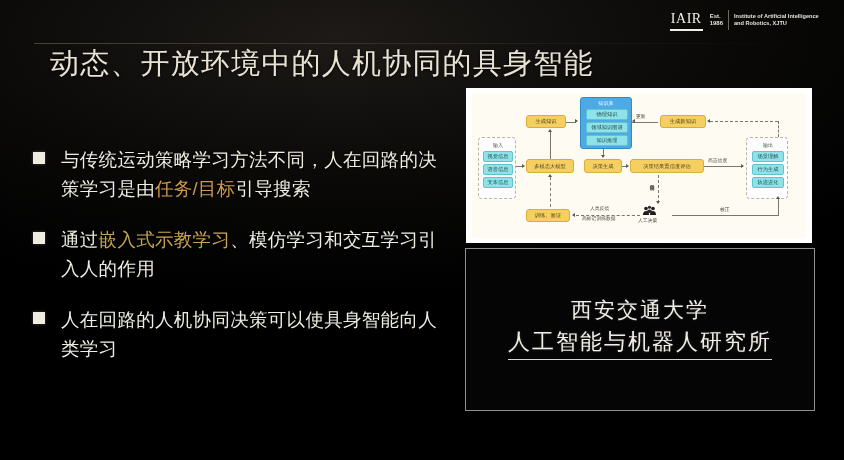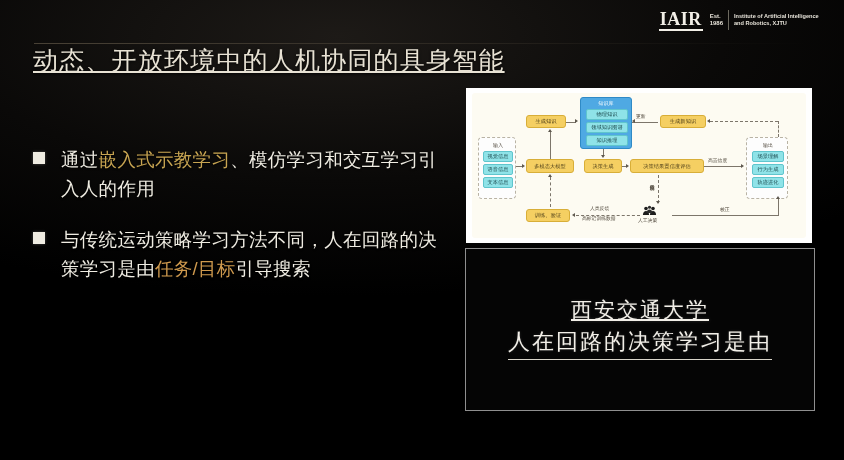--- a/index.html
+++ b/index.html
@@ -40,43 +40,42 @@
     font-family: "Liberation Serif", "DejaVu Serif", serif;
     font-variant: small-caps;
     font-size: 13.5px;
     letter-spacing: 0.6px;
     color: #c9c3b4;
     white-space: nowrap;
     text-shadow: 0 0 2px rgba(0,0,0,0.9);
   }
   .slide-title {
     position: absolute;
-    left: 33px; top: 44px;
-    font-size: 25px;
+    left: 50px; top: 44px;
+    font-size: 29px;
     font-weight: 500;
     letter-spacing: 1.2px;
     color: #e8e2d4;
     white-space: nowrap;
     text-shadow: 0 1px 3px rgba(0,0,0,0.9);
-    text-decoration: underline;
   }
 
   
   .logo {
     position: absolute;
     right: 18px; top: 7px;
     display: flex;
     align-items: center;
     gap: 5px;
     height: 26px;
   }
   .logo-mark {
     font-family: "Liberation Serif", "DejaVu Serif", serif;
-    font-weight: bold;
-    font-size: 18px;
+    font-weight: normal;
+    font-size: 14px;
     letter-spacing: 0.5px;
     color: #f2efe7;
     border-bottom: 2px solid #f2efe7;
     padding: 0 1px 1px 1px;
     line-height: 18px;
   }
   .logo-est {
     font-size: 6px;
     line-height: 7.5px;
     color: #e6e2d8;
@@ -253,21 +252,20 @@
     flex-direction: column;
     align-items: center;
     justify-content: center;
   }
   .cap-1 {
     font-size: 21px;
     color: #f2efe8;
     letter-spacing: 2px;
     margin-bottom: 3px;
     text-shadow: 0 0 3px rgba(255,255,255,0.15);
-    text-decoration: underline;
   }
   .cap-2 {
     font-size: 22px;
     color: #f2efe8;
     letter-spacing: 2px;
     border-bottom: 1.2px solid #d8d4c9;
     padding-bottom: 2px;
     margin-bottom: 4px;
     text-shadow: 0 0 3px rgba(255,255,255,0.15);
   }
@@ -294,31 +292,37 @@
     </div>
     <div class="logo-divider"></div>
     <div class="logo-inst">Institute of Artificial Intelligence and Robotics, XJTU</div>
   </div>
 
   <div class="bullets">
 
     <div class="bullet-row">
       <div class="bullet-marker"></div>
       <div class="bullet-text">
-        <span>通过</span><span class="hl-gold">嵌入式示教学习</span><span>、模仿学习和交互学习引入人的作用</span>
+        <span>与传统运动策略学习方法不同，人在回路的决策学习是由</span><span class="hl">任务/目标</span><span>引导搜索</span>
       </div>
     </div>
 
     <div class="bullet-row">
       <div class="bullet-marker"></div>
       <div class="bullet-text">
-        <span>与传统运动策略学习方法不同，人在回路的决策学习是由</span><span class="hl">任务/目标</span><span>引导搜索</span>
+        <span>通过</span><span class="hl-gold">嵌入式示教学习</span><span>、模仿学习和交互学习引入人的作用</span>
       </div>
     </div>
 
+    <div class="bullet-row">
+      <div class="bullet-marker"></div>
+      <div class="bullet-text">
+        <span>人在回路的人机协同决策可以使具身智能向人类学习</span>
+      </div>
+    </div>
 
   </div>
 
   <div class="diagram-panel">
     <div class="diagram-inner">
 
       <div class="dg dg-group" style="left:6px; top:44px; width:38px; height:62px; display:block;">
         <div class="dg dg-plain" style="left:0; top:3px; width:38px; height:8px;">输入</div>
         <div class="dg dg-cyan" style="left:4px; top:13px; width:30px; height:11px;">视觉信息</div>
         <div class="dg dg-cyan" style="left:4px; top:26px; width:30px; height:11px;">语音信息</div>
@@ -395,16 +399,16 @@
       <div class="arrow-h" style="left:200px; top:122px; width:106px;"></div>
       <div class="arrow-v" style="left:306px; top:106px; height:17px;"></div>
       <div class="ahead ahead-u" style="left:303.8px; top:103px;"></div>
       <div class="dg-label" style="left:248px; top:114px;">校正</div>
 
     </div>
   </div>
 
   <div class="caption-panel">
     <div class="cap-1">西安交通大学</div>
-    <div class="cap-2">人在回路的决策学习是由</div>
+    <div class="cap-2">人工智能与机器人研究所</div>
   </div>
 
 </div>
 
 </body></html>

